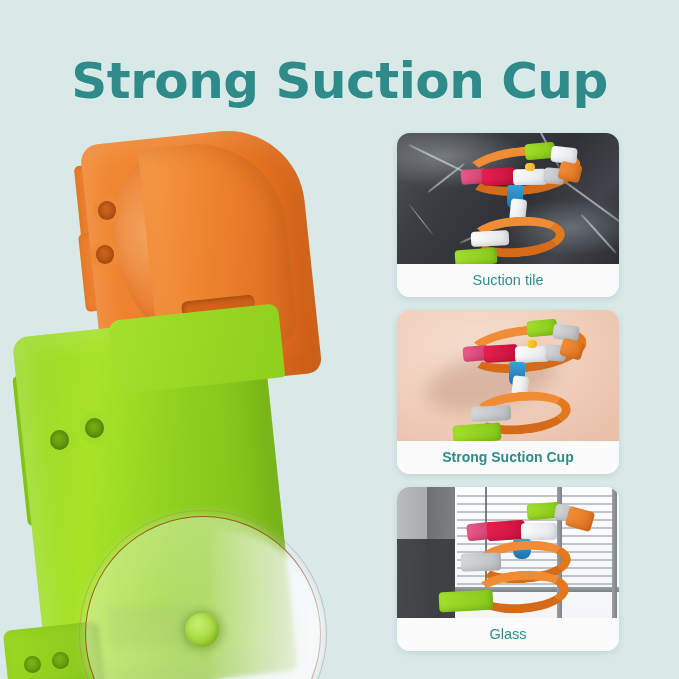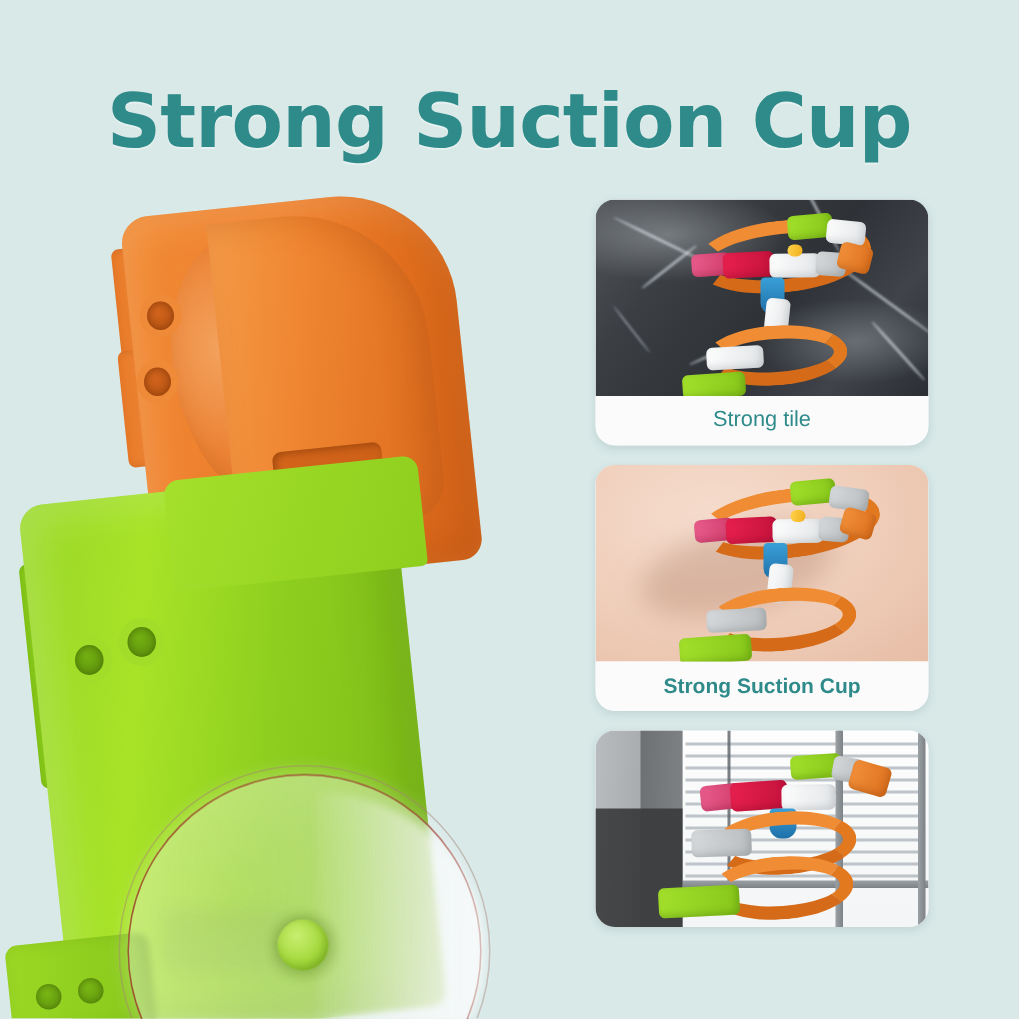--- a/index.html
+++ b/index.html
@@ -431,21 +431,21 @@
         <div class="piece p-yellow" style="left:76px; top:22px; width:10px; height:8px;"></div>
 
         <div class="piece p-blue" style="left:58px; top:44px; width:16px; height:24px; border-radius:3px 3px 7px 7px;"></div>
         <div class="piece p-white" style="left:61px; top:58px; width:16px; height:26px; border-radius:4px 4px 8px 8px; transform:rotate(6deg);"></div>
 
         <div class="ring-orange" style="left:20px; top:76px; width:96px; height:40px; transform:rotate(-4deg);"></div>
         <div class="piece p-white" style="left:22px; top:90px; width:38px; height:15px; transform:rotate(-3deg);"></div>
         <div class="piece p-green" style="left:6px;  top:108px;width:42px; height:16px; transform:rotate(-4deg);"></div>
       </div>
     </div>
-    <div class="card-label">Strong tile</div>
+    <div class="card-label">Suction tile</div>
   </div>
 
   <div class="card">
     <div class="card-photo">
       <div class="bg-peach"></div>
       <div class="peach-shadow"></div>
 
       <div class="toy" style="left:52px; top:10px; width:140px; height:118px;">
         <div class="ring-orange" style="left:16px; top:6px; width:122px; height:46px; transform:rotate(-7deg);"></div>
         <div class="piece p-green" style="left:78px; top:0px;  width:30px; height:16px; transform:rotate(-5deg);"></div>
@@ -502,14 +502,15 @@
         <div class="piece p-pink" style="left:46px; top:28px; width:26px; height:17px; transform:rotate(-6deg);"></div>
         <div class="piece p-red" style="left:66px; top:26px; width:38px; height:19px; transform:rotate(-4deg);"></div>
         <div class="piece p-white" style="left:100px;top:28px; width:36px; height:17px; transform:rotate(-1deg);"></div>
         <div class="piece p-blue" style="left:92px; top:44px; width:18px; height:20px; border-radius:3px 3px 8px 8px;"></div>
         <div class="ring-orange" style="left:54px; top:46px; width:96px; height:42px; transform:rotate(-4deg);"></div>
         <div class="piece p-grey" style="left:40px; top:58px; width:40px; height:18px; transform:rotate(-2deg);"></div>
         <div class="ring-orange" style="left:52px; top:76px; width:96px; height:42px; transform:rotate(-4deg);"></div>
         <div class="piece p-green" style="left:18px; top:96px; width:54px; height:20px; transform:rotate(-3deg);"></div>
       </div>
     </div>
+    <div class="card-label">Glass</div>
   </div>
 </div>
 
 </body></html>

